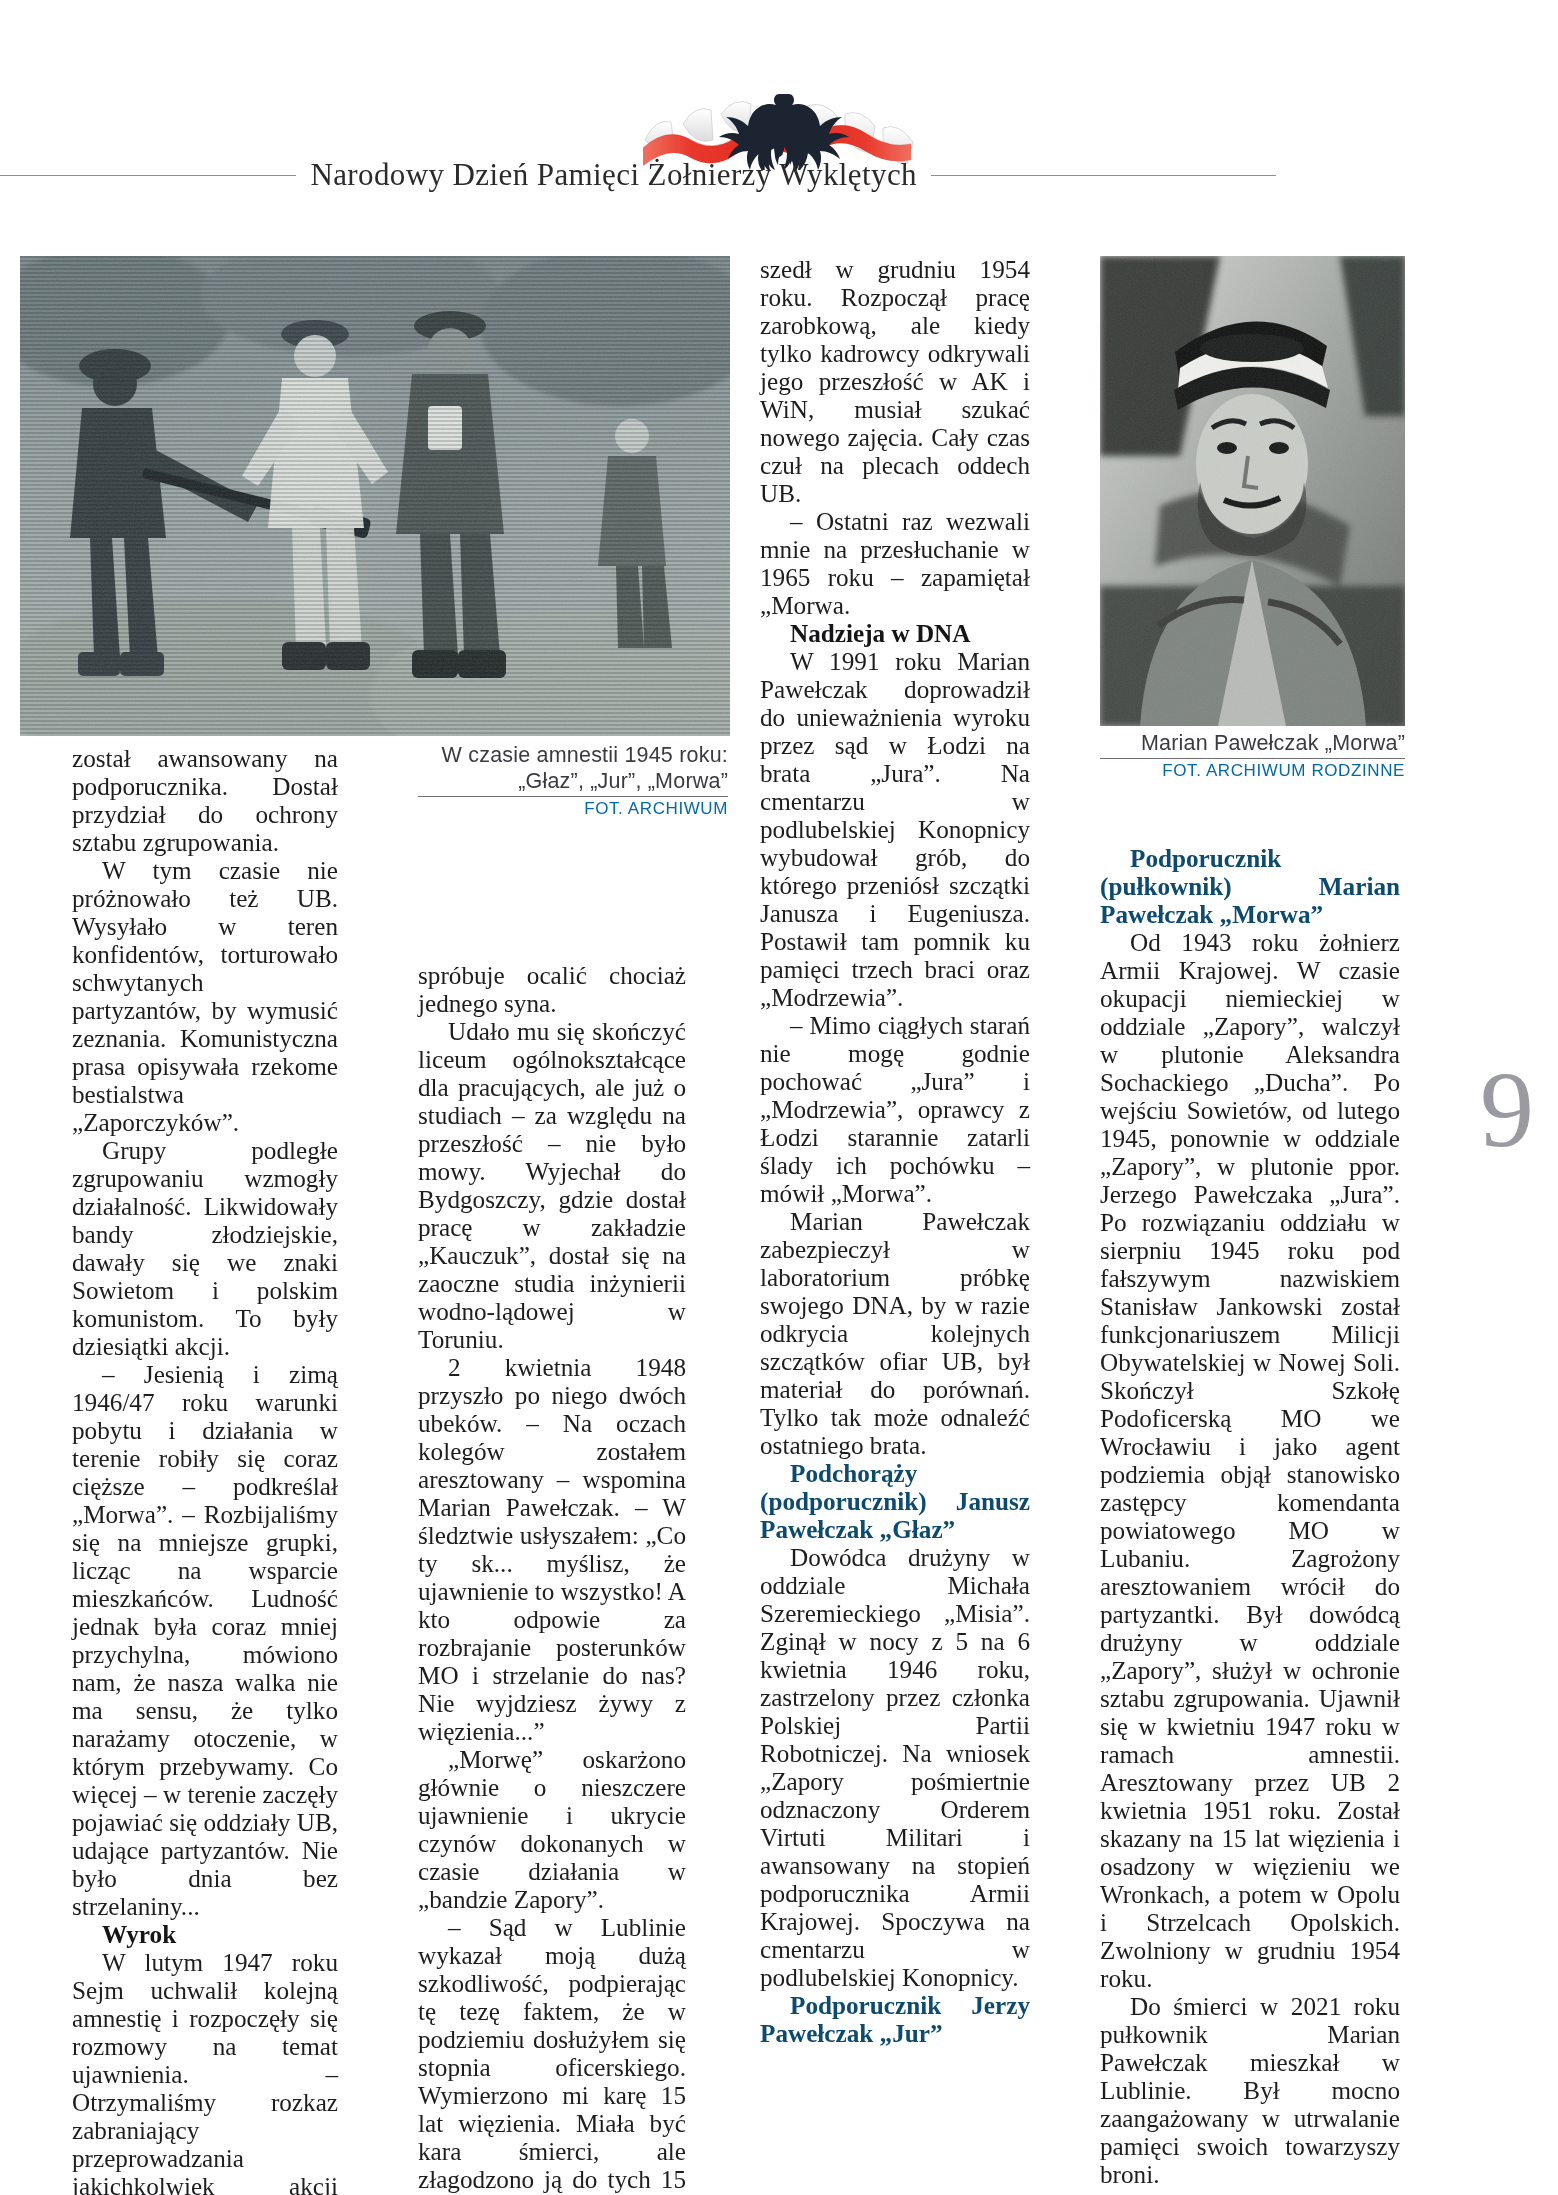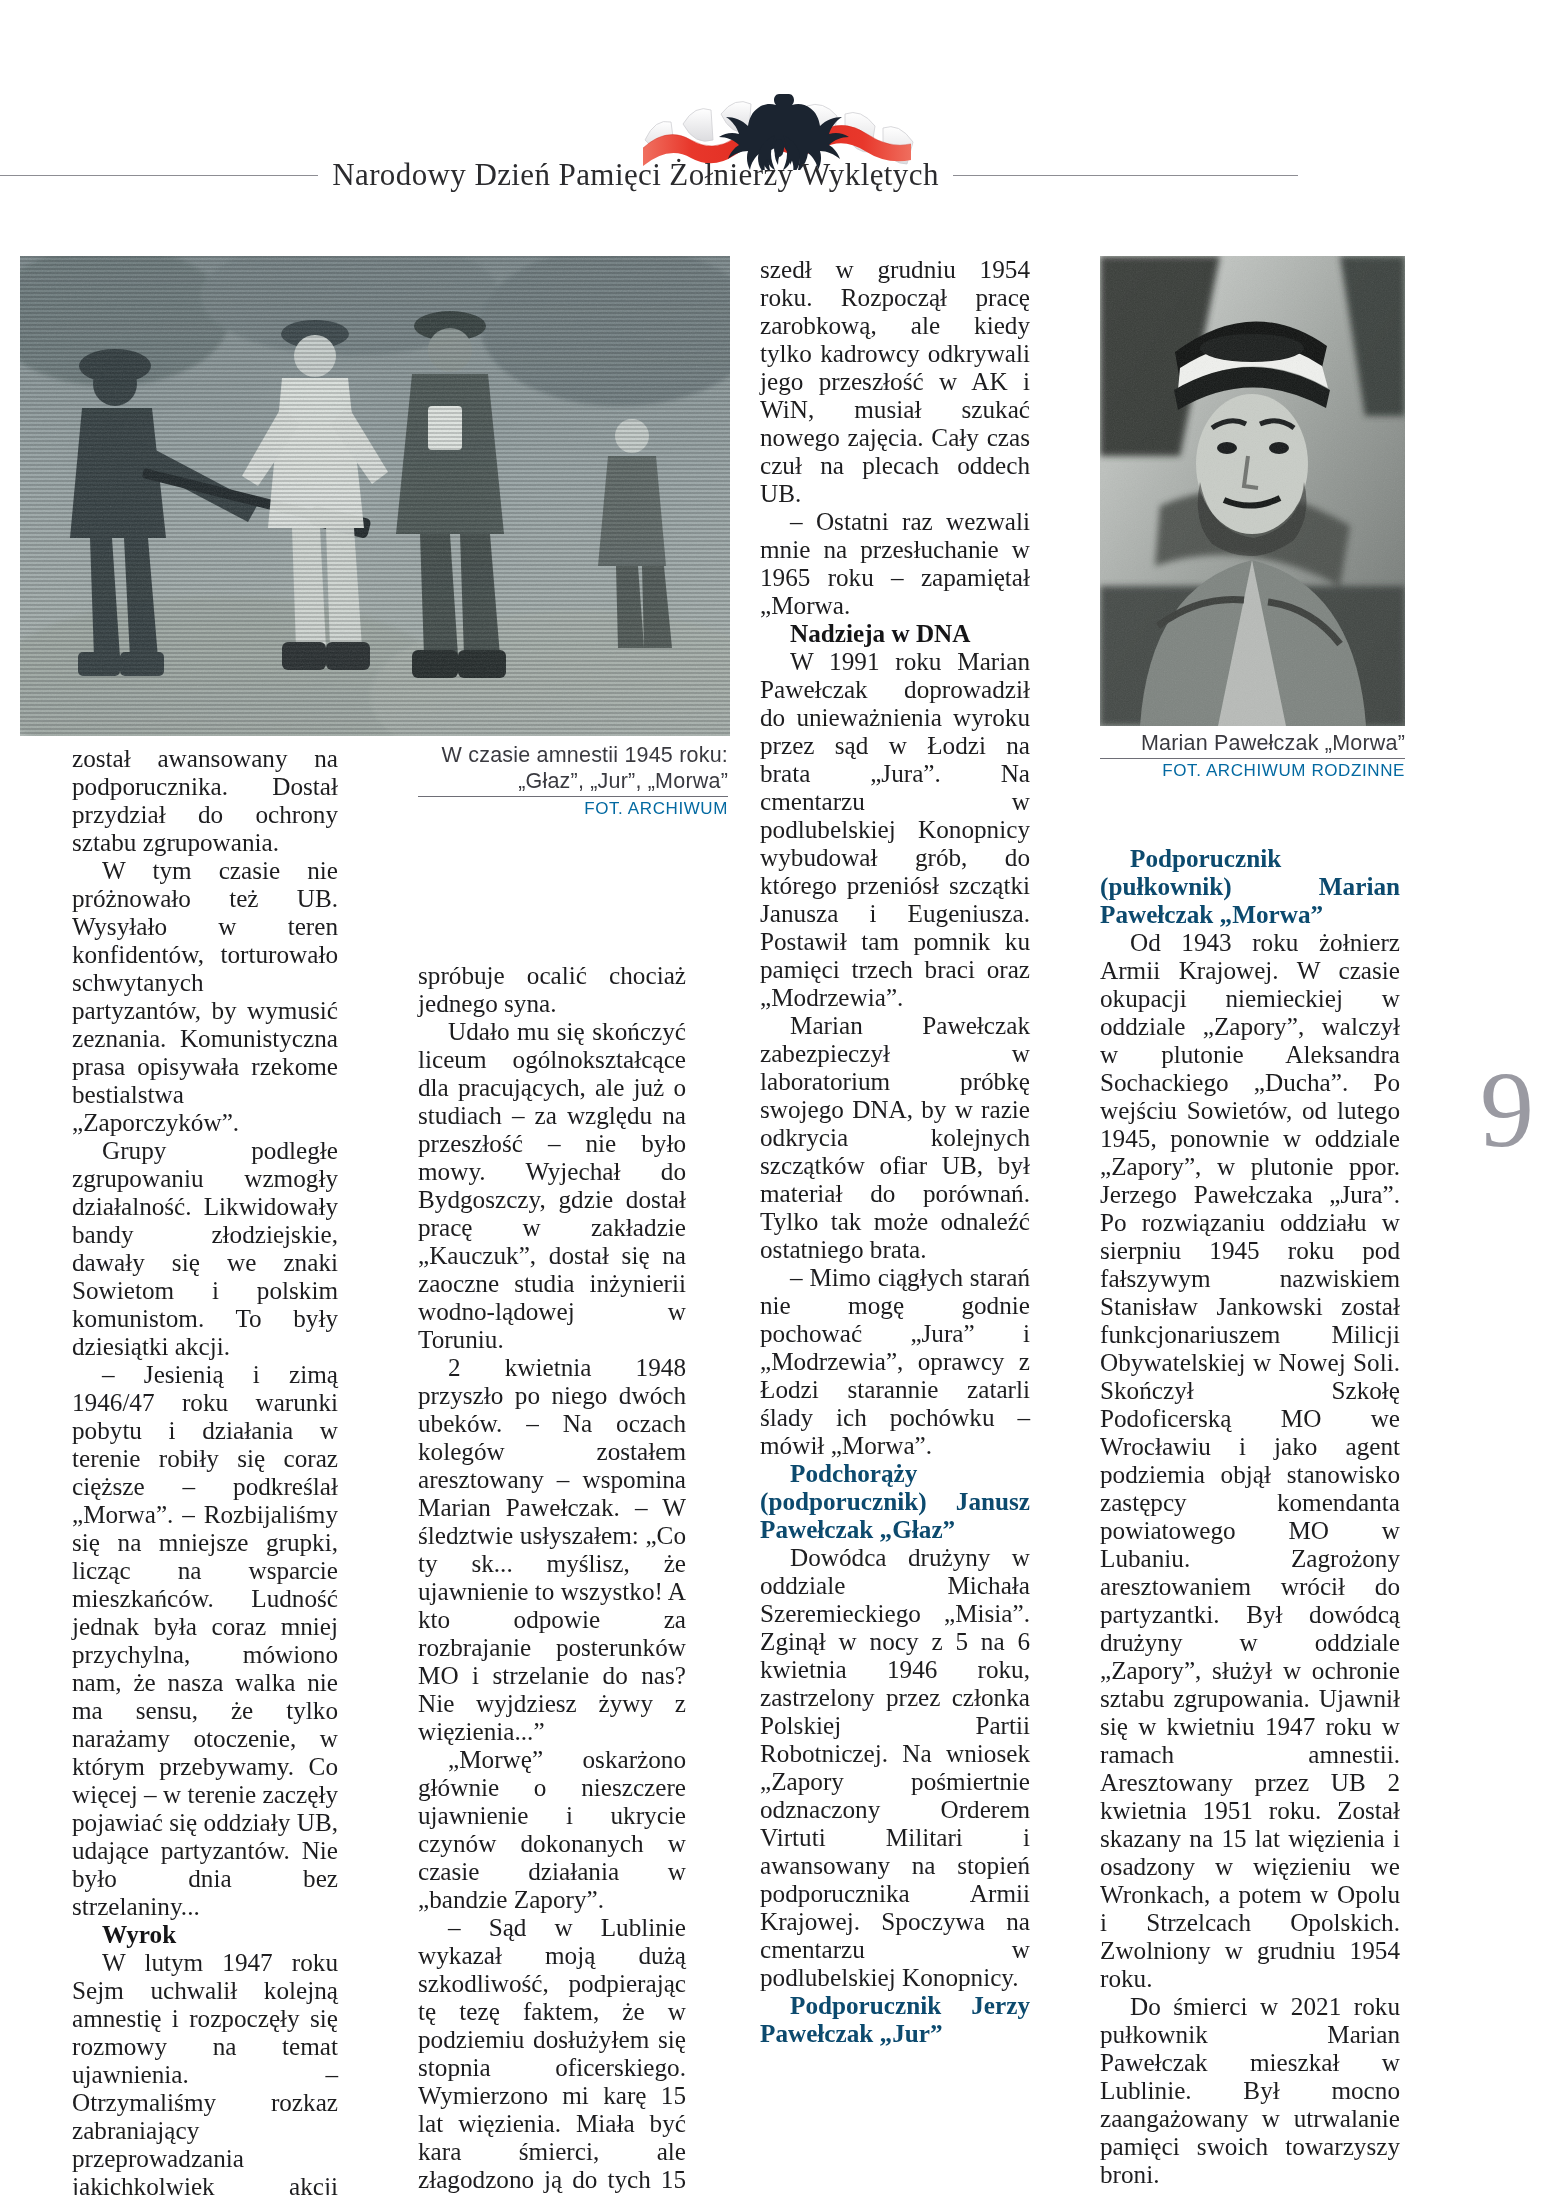--- a/index.html
+++ b/index.html
@@ -16,21 +16,21 @@
   .masthead{
     position:absolute;left:0;top:88px;width:1558px;height:118px;
   }
   .crest-wrap{
     position:absolute;left:50%;top:0;transform:translateX(-50%);
     width:400px;height:82px;
   }
   .crest-svg{display:block;width:400px;height:82px;}
   .mast-line-row{
     position:absolute;left:0;top:58px;width:1276px;height:58px;
-    display:flex;align-items:center;justify-content:center;gap:14px;
+    display:flex;align-items:center;justify-content:flex-end;gap:14px;
   }
   .mast-rule{
     height:0;border-top:1.5px solid #8d8d93;flex:0 0 auto;
   }
   .mast-rule.left{width:340px;}
   .mast-rule.right{width:345px;}
   .mast-title{
     font-family:"Liberation Serif", serif;
     font-size:31px;letter-spacing:.4px;color:#2b2b2e;white-space:nowrap;
     position:relative;z-index:3;
@@ -329,22 +329,22 @@
   <p>„Morwę” oskarżono głównie o nieszczere ujawnienie i ukrycie czynów dokonanych w czasie działania w „bandzie Zapory”.</p>
   <p>– Sąd w Lublinie wykazał moją dużą szkodliwość, podpierając tę tezę faktem, że w podziemiu dosłużyłem się stopnia oficerskiego. Wymierzono mi karę 15 lat więzienia. Miała być kara śmierci, ale złagodzono ją do tych 15 lat na mocy amnestii.</p>
 
 </div>
 
 <div class="col" style="left:760px;top:256px;width:270px;">
   <p class="noind">szedł w grudniu 1954 roku. Rozpoczął pracę zarobkową, ale kiedy tylko kadrowcy odkrywali jego przeszłość w AK i WiN, musiał szukać nowego zajęcia. Cały czas czuł na plecach oddech UB.</p>
   <p>– Ostatni raz wezwali mnie na przesłuchanie w 1965 roku – zapamiętał „Morwa.</p>
   <p class="sub-black">Nadzieja w DNA</p>
   <p>W 1991 roku Marian Pawełczak doprowadził do unieważnienia wyroku przez sąd w Łodzi na brata „Jura”. Na cmentarzu w podlubelskiej Konopnicy wybudował grób, do którego przeniósł szczątki Janusza i Eugeniusza. Postawił tam pomnik ku pamięci trzech braci oraz „Modrzewia”.</p>
+  <p>– Mimo ciągłych starań nie mogę godnie pochować „Jura” i „Modrzewia”, oprawcy z Łodzi starannie zatarli ślady ich pochówku – mówił „Morwa”.</p>
   <p>Marian Pawełczak zabezpieczył w laboratorium próbkę swojego DNA, by w razie odkrycia kolejnych szczątków ofiar UB, był materiał do porównań. Tylko tak może odnaleźć ostatniego brata.</p>
-  <p>– Mimo ciągłych starań nie mogę godnie pochować „Jura” i „Modrzewia”, oprawcy z Łodzi starannie zatarli ślady ich pochówku – mówił „Morwa”.</p>
   <p class="sub-red">Podchorąży (podporucznik) Janusz Pawełczak „Głaz”</p>
   <p>Dowódca drużyny w oddziale Michała Szeremieckiego „Misia”. Zginął w nocy z 5 na 6 kwietnia 1946 roku, zastrzelony przez członka Polskiej Partii Robotniczej. Na wniosek „Zapory pośmiertnie odznaczony Orderem Virtuti Militari i awansowany na stopień podporucznika Armii Krajowej. Spoczywa na cmentarzu w podlubelskiej Konopnicy.</p>
   <p class="sub-red">Podporucznik Jerzy Pawełczak „Jur”</p>
 
 </div>
 
 <div class="col" style="left:1100px;top:845px;width:300px;">
   <p class="sub-red" style="margin-top:0;">Podporucznik (pułkownik) Marian Pawełczak „Morwa”</p>
   <p>Od 1943 roku żołnierz Armii Krajowej. W czasie okupacji niemieckiej w oddziale „Zapory”, walczył w plutonie Aleksandra Sochackiego „Ducha”. Po wejściu Sowietów, od lutego 1945, ponownie w oddziale „Zapory”, w plutonie ppor. Jerzego Pawełczaka „Jura”. Po rozwiązaniu oddziału w sierpniu 1945 roku pod fałszywym nazwiskiem Stanisław Jankowski został funkcjonariuszem Milicji Obywatelskiej w Nowej Soli. Skończył Szkołę Podoficerską MO we Wrocławiu i jako agent podziemia objął stanowisko zastępcy komendanta powiatowego MO w Lubaniu. Zagrożony aresztowaniem wrócił do partyzantki. Był dowódcą drużyny w oddziale „Zapory”, służył w ochronie sztabu zgrupowania. Ujawnił się w kwietniu 1947 roku w ramach amnestii. Aresztowany przez UB 2 kwietnia 1951 roku. Został skazany na 15 lat więzienia i osadzony w więzieniu we Wronkach, a potem w Opolu i Strzelcach Opolskich. Zwolniony w grudniu 1954 roku.</p>
   <p>Do śmierci w 2021 roku pułkownik Marian Pawełczak mieszkał w Lublinie. Był mocno zaangażowany w utrwalanie pamięci swoich towarzyszy broni.</p>

